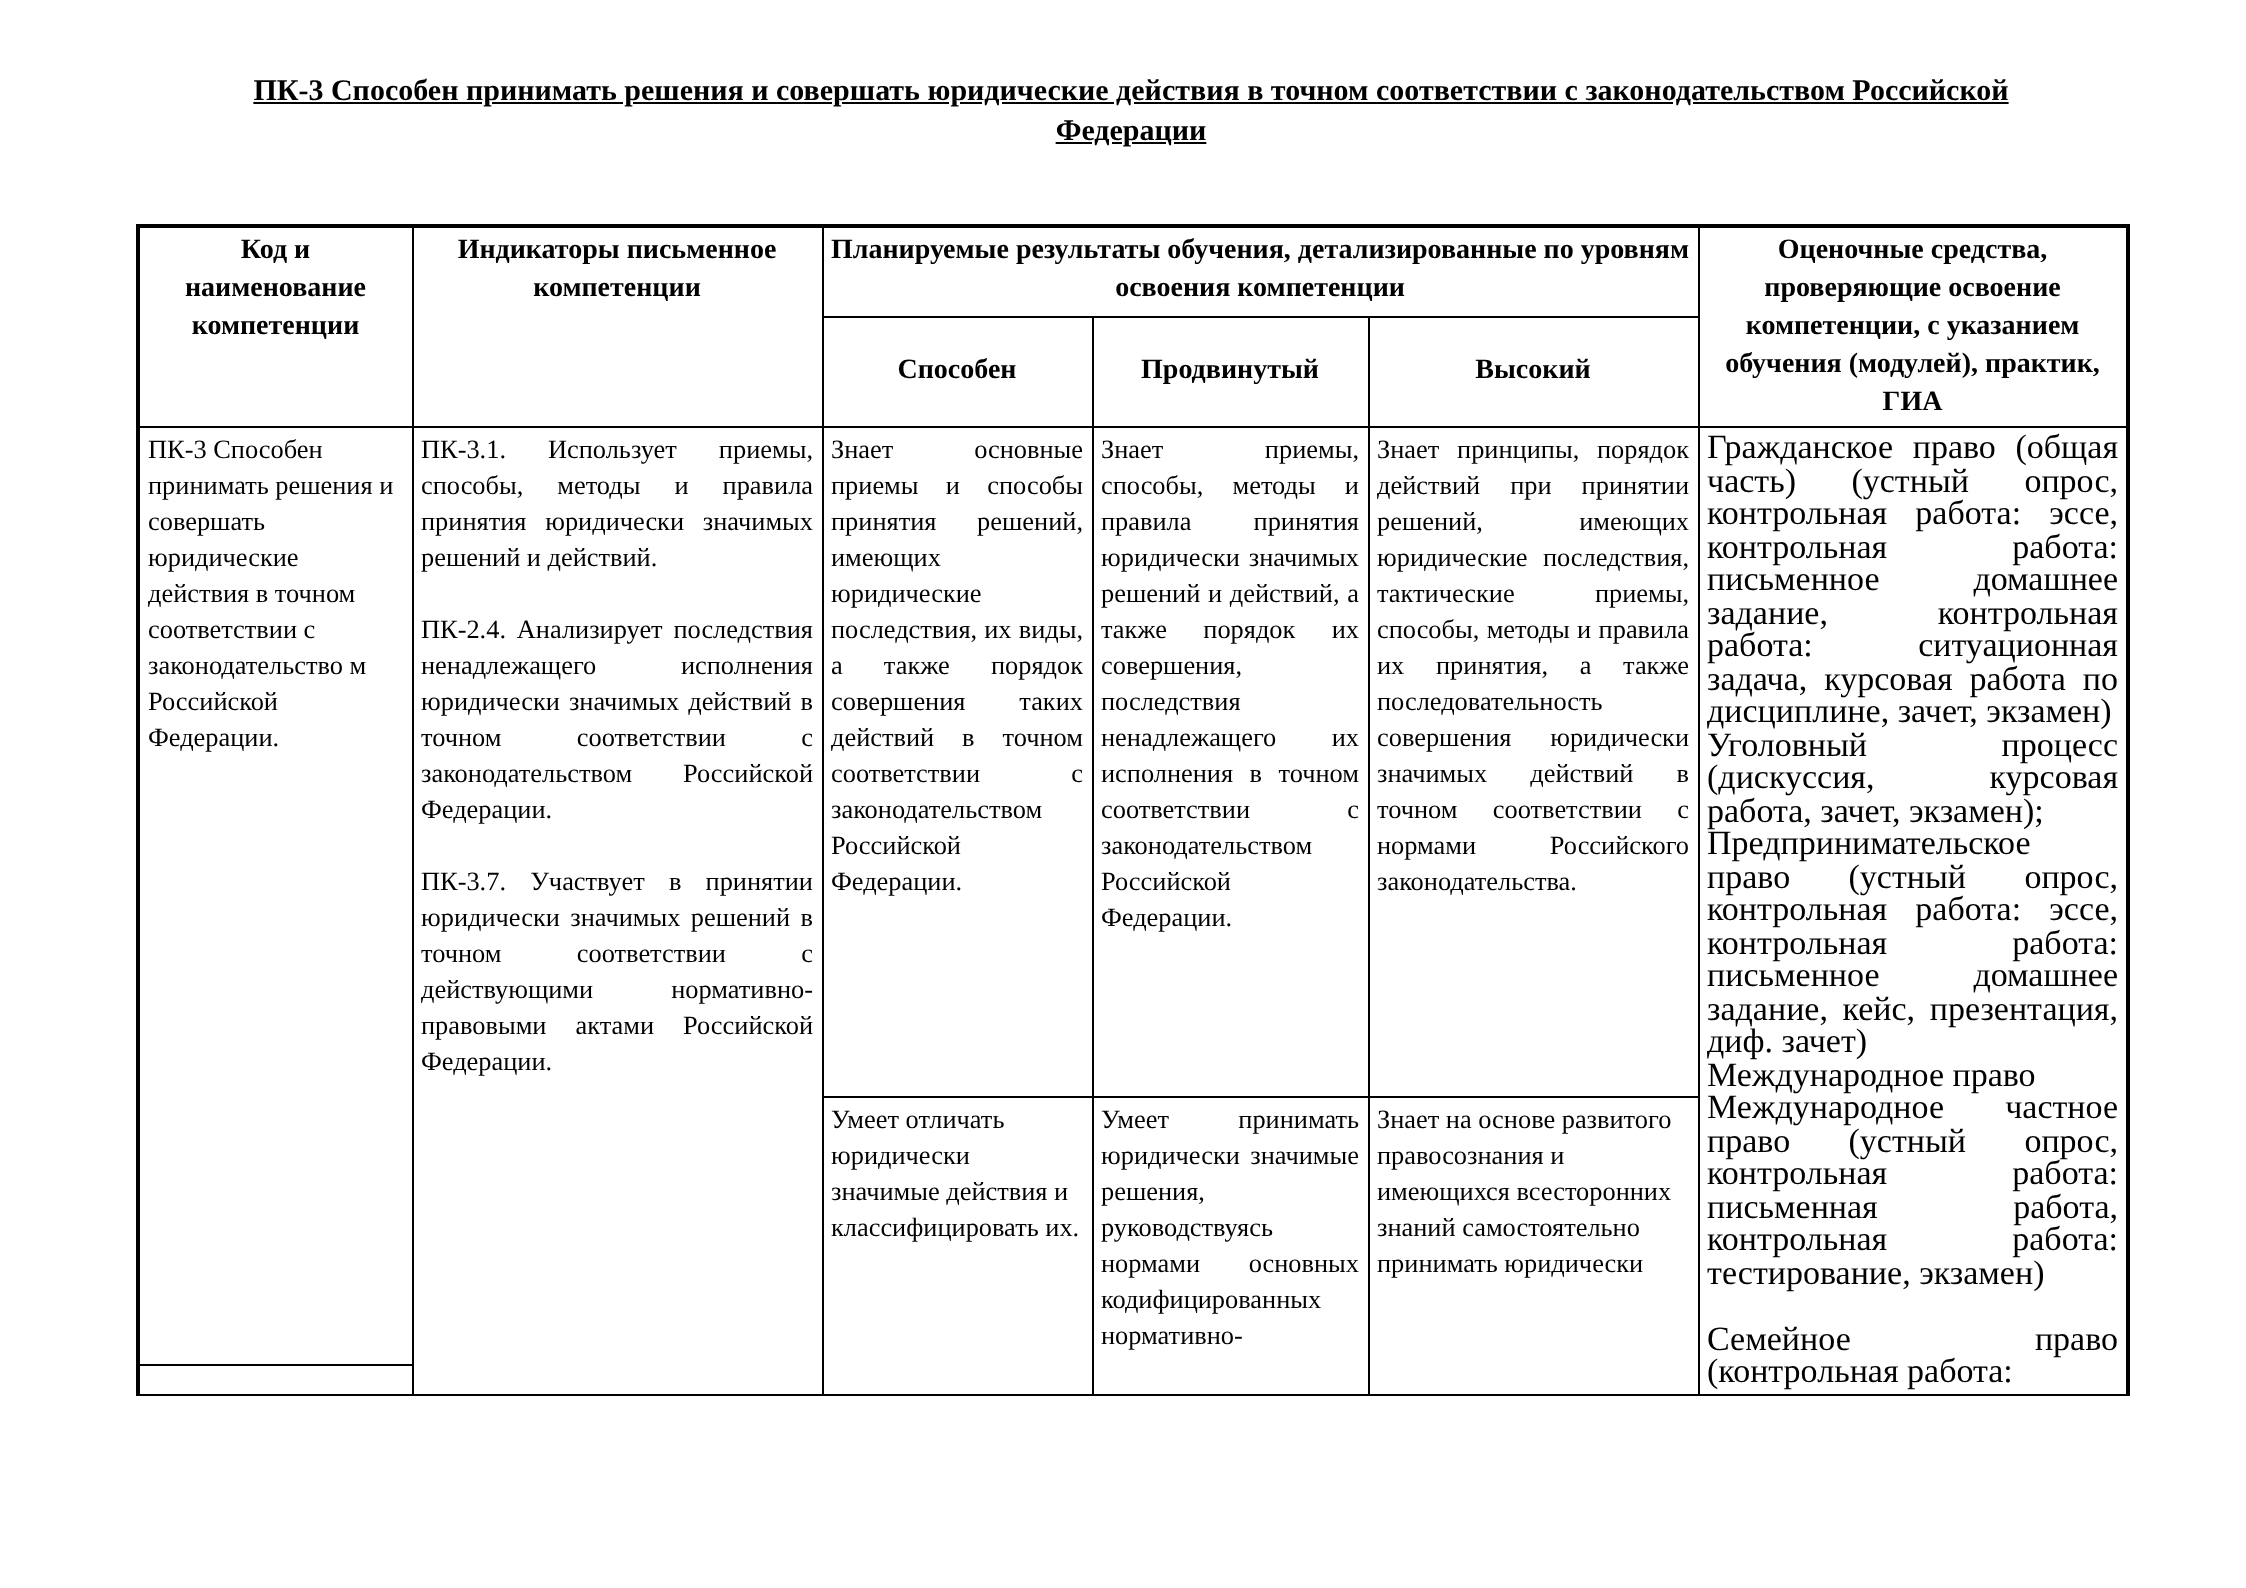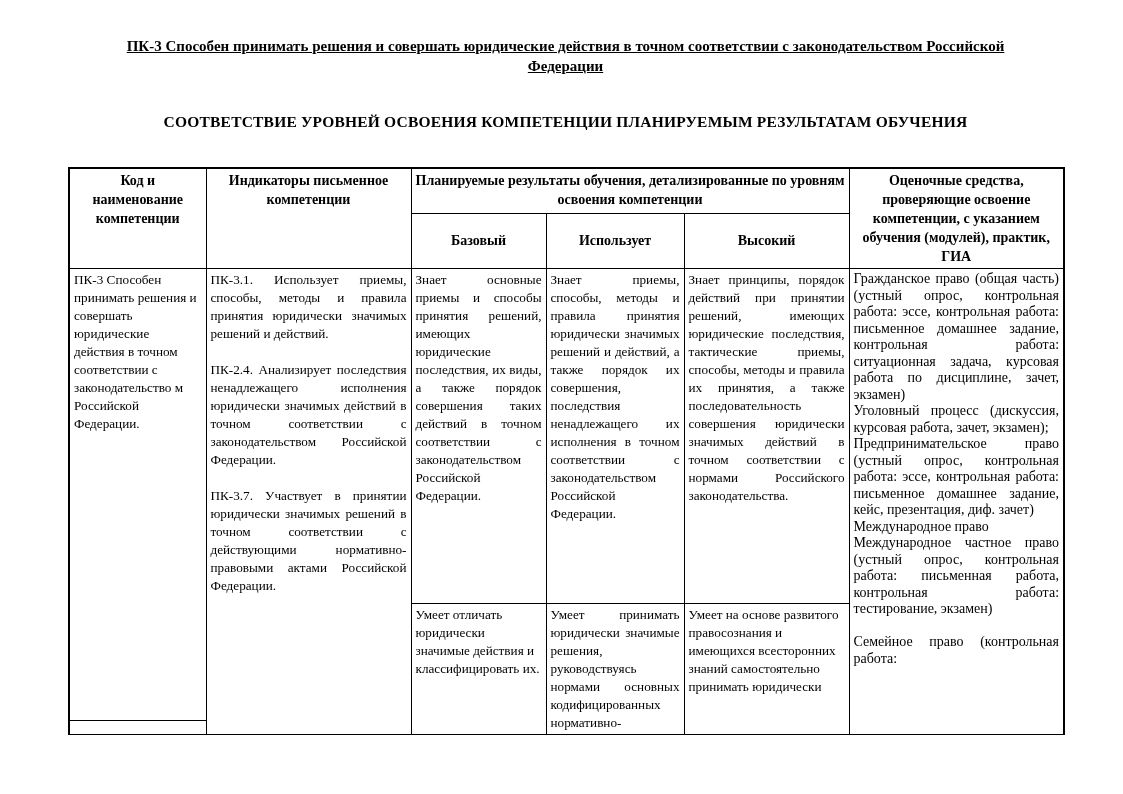--- a/index.html
+++ b/index.html
@@ -24,61 +24,60 @@
     border:1.5px solid #000;vertical-align:top;box-sizing:border-box;
     padding:2px 4px;overflow:hidden;
   }
   th.hd{font-size:14px;line-height:19px;font-weight:bold;}
   tr.hr2 th.hd{vertical-align:middle;}
   td.cell{font-size:13.2px;line-height:18px;}
   td.cell p{margin:0;min-height:18px;}
   .just{text-align:justify;font-family:Liberation Serif, serif;}
   .left{text-align:left;}
   td.c2 p.gap{margin-bottom:18px;}
-  td.c6{font-size:14px;line-height:16.5px;}
+  td.c6{font-size:17px;line-height:16.5px;}
   td.c6 p{min-height:16.5px;}
   td.c6 p.blank{min-height:16.5px;}
   tr.hr1{height:42px;}
   tr.hr2{height:53px;}
   tr.br1{height:335px;}
   tr.br2{height:115px;}
   tr.br3{height:14px;}
   td.no-bottom{border-bottom:none;}
   td.bottom-thick{border-bottom:2px solid #000;}
 </style>
 </head>
 <body>
 
 <div class="page">
 
   <div class="doc-title">ПК-3 Способен принимать решения и совершать юридические действия в точном соответствии с законодательством Российской Федерации</div>
 
-  <div class="doc-subtitle">СООТВЕТСТВИЕ УРОВНЕЙ ОСВОЕНИЯ КОМПЕТЕНЦИИ ПЛАНИРУЕМЫМ РЕЗУЛЬТАТАМ ОБУЧЕНИЯ</div>
 
   <table class="comp">
     <colgroup>
       <col style="width:137px">
       <col style="width:205px">
       <col style="width:135px">
       <col style="width:138px">
       <col style="width:165px">
       <col style="width:215px">
     </colgroup>
 
     <tbody>
         <tr class="hr1">
       <th class="hd" rowspan="2">Код и наименование компетенции</th>
       <th class="hd" rowspan="2">Индикаторы письменное компетенции</th>
       <th class="hd" colspan="3">Планируемые результаты обучения, детализированные по уровням освоения компетенции</th>
       <th class="hd" rowspan="2">Оценочные средства, проверяющие освоение компетенции, с указанием обучения (модулей), практик, ГИА</th>
     </tr>
 
     <tr class="hr2">
-      <th class="hd">Базовый</th>
-      <th class="hd">Использует</th>
+      <th class="hd">Способен</th>
+      <th class="hd">Продвинутый</th>
       <th class="hd">Высокий</th>
     </tr>
 
     <tr class="br1">
       <td class="cell left" rowspan="2">ПК-3 Способен принимать решения и совершать юридические действия в точном соответствии с законодательство м Российской Федерации.</td>
 
       <td class="cell just c2" rowspan="3">
         <p class="gap">ПК-3.1. Использует приемы, способы, методы и правила принятия юридически значимых решений и действий.</p>
         <p class="gap">ПК-2.4. Анализирует последствия ненадлежащего исполнения юридически значимых действий в точном соответствии с законодательством Российской Федерации.</p>
         <p>ПК-3.7. Участвует в принятии юридически значимых решений в точном соответствии с действующими нормативно-правовыми актами Российской Федерации.</p>
@@ -95,21 +94,21 @@
         <p>Международное право</p>
         <p>Международное частное право (устный опрос, контрольная работа: письменная работа, контрольная работа: тестирование, экзамен)</p>
         <p class="blank"></p>
         <p>Семейное право (контрольная работа:</p>
       </td>
     </tr>
 
     <tr class="br2">
       <td class="cell left bottom-thick" rowspan="2">Умеет отличать юридически значимые действия и классифицировать их.</td>
       <td class="cell just bottom-thick" rowspan="2">Умеет принимать юридически значимые решения, руководствуясь нормами основных кодифицированных нормативно-</td>
-      <td class="cell left bottom-thick" rowspan="2">Умеет на основе развитого правосознания и имеющихся всесторонних знаний самостоятельно принимать юридически</td>
+      <td class="cell left bottom-thick" rowspan="2">Знает на основе развитого правосознания и имеющихся всесторонних знаний самостоятельно принимать юридически</td>
     </tr>
 
     <tr class="br3">
       <td class="cell no-bottom"></td>
     </tr>
   </tbody>
     </table>
 
 </div>
 

